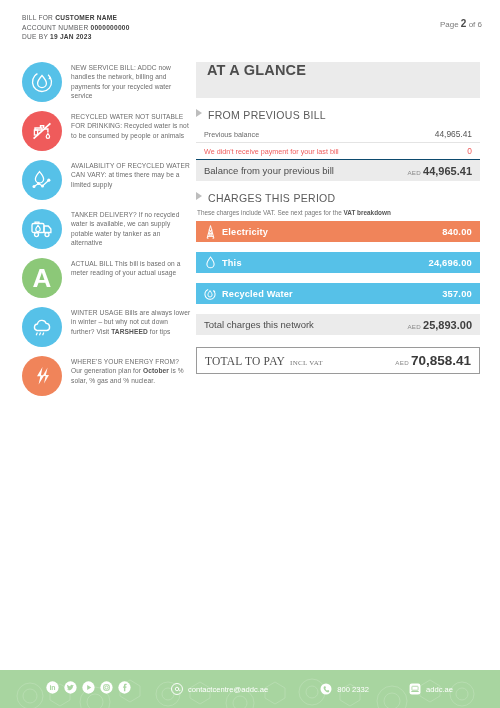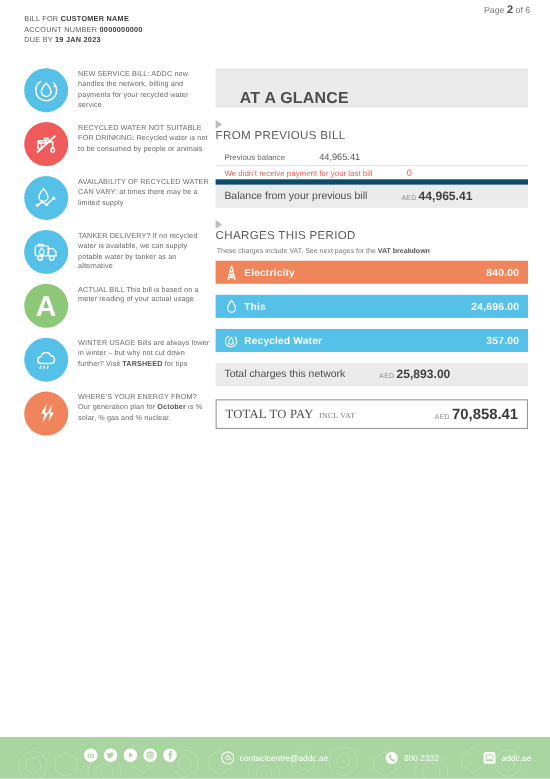--- a/index.html
+++ b/index.html
@@ -10,55 +10,55 @@
     color: #4a4a4a;
     overflow: hidden;
   }
   .page { position: relative; width: 500px; height: 708px; background: #fff; }
 
   
   .header { position: absolute; left: 0; top: 0; width: 500px; height: 48px; }
   .hdr-left { position: absolute; left: 22px; top: 13px; font-size: 6.6px; letter-spacing: 0.25px; color: #58595b; line-height: 9.6px; }
   .hdr-left .ln { white-space: nowrap; }
   .hdr-left b { font-weight: bold; color: #3c3c3c; }
-  .hdr-right { position: absolute; right: 18px; top: 4px; font-size: 8px; color: #7a7a7a; white-space: nowrap; margin-left: 40px; }
+  .hdr-right { position: absolute; right: 18px; top: 18px; font-size: 8px; color: #7a7a7a; white-space: nowrap; margin-left: 40px; }
   .hdr-right .pgnum { font-size: 10px; font-weight: bold; color: #4a4a4a; }
 
   
   .sidebar { position: absolute; left: 22px; top: 62px; width: 170px; }
   .side-item { position: relative; display: flex; align-items: flex-start; margin-bottom: 9px; }
   .icon-circle {
     flex: 0 0 auto; width: 40px; height: 40px; border-radius: 50%;
     display: flex; align-items: center; justify-content: center;
   }
   .icon-circle svg { display: block; }
   .side-text { margin-left: 9px; padding-top: 1px; font-size: 6.6px; line-height: 9.4px; color: #6b6b6b; letter-spacing: 0.1px; }
   .side-text b { font-weight: bold; color: #555; }
   .letter-a { font-size: 26px; font-weight: bold; color: #ffffff; font-family: "Liberation Sans", sans-serif; line-height: 1; }
 
   
   .main { position: absolute; left: 196px; top: 62px; width: 284px; }
 
-  .glance-bar { background: #ebebeb; height: 36px; display: flex; align-items: flex-end; padding-left: 22px; }
+  .glance-bar { background: #ebebeb; height: 36px; display: flex; align-items: flex-start; padding-left: 11px; }
   .glance-bar .t { font-size: 14.5px; color: #4d4d4d; letter-spacing: 0.2px; font-weight: bold; }
 
-  .sec-head { display: flex; align-items: flex-start; margin-top: 11px; margin-bottom: 5px; flex-direction: column; }
+  .sec-head { display: flex; align-items: flex-start; margin-top: 11px; margin-bottom: 5px; }
   .sec-head .tri {
     width: 0; height: 0; border-left: 6px solid #bdbdbd;
     border-top: 4.5px solid transparent; border-bottom: 4.5px solid transparent;
     margin-right: 6px;
   }
   .sec-head .lbl { font-size: 10.5px; color: #5a5a5a; letter-spacing: 0.3px; }
 
-  .row { display: flex; align-items: center; justify-content: flex-start;
-         padding: 0 8px; height: 17px; border-bottom: 1px solid #e4e4e4; gap: 31px; }
+  .row { display: flex; align-items: center; justify-content: space-between;
+         padding: 0 8px; height: 17px; border-bottom: 1px solid #e4e4e4; }
   .row .lbl { font-size: 7.2px; color: #6a6a6a; }
   .row .val { font-size: 8.4px; color: #555; }
   .row.alert .lbl, .row.alert .val { color: #ef5b5b; }
-  .row.alert { border-bottom: 5px solid #0c4a6e; }
+  .row.alert { border-bottom: 1px solid #0c4a6e; }
 
   .row.sum { background: #ebebeb; height: 21px; border-bottom: none; margin-top: 0; }
   .row.sum .lbl { font-size: 9.5px; color: #4d4d4d; }
   .row.sum .val { font-size: 11px; font-weight: bold; color: #3f3f3f; }
   .cur { font-size: 6.2px; font-weight: normal; color: #8a8a8a; letter-spacing: 0.3px; margin-right: 2px; }
 
   .note { font-size: 6.4px; color: #777; margin: 2px 0 5px 1px; }
   .note b { font-weight: bold; color: #555; }
 
   .charge {
@@ -79,21 +79,21 @@
   .total-pay .amt { font-size: 13.5px; font-weight: bold; color: #3a3a3a; }
 
   
   .footer {
     position: absolute; left: 0; bottom: 0; width: 500px; height: 38px;
     background: #a8d5a0; overflow: hidden;
   }
   .foot-pattern { position: absolute; inset: 0; opacity: 0.35; }
   .foot-inner {
     position: relative; height: 100%; display: flex; align-items: center;
-    padding-left: 76px; gap: 0;
+    padding-left: 46px; gap: 0;
   }
   .social { display: flex; align-items: center; gap: 5px; }
   .f-item { display: flex; align-items: center; color: #ffffff; font-size: 7.6px; white-space: nowrap; }
   .f-item .gl { margin-right: 5px; display: flex; }
   .sp-a { width: 40px; } .sp-b { width: 52px; } .sp-c { width: 40px; }
 </style>
 </head>
 <body>
 
 <div class="page">

